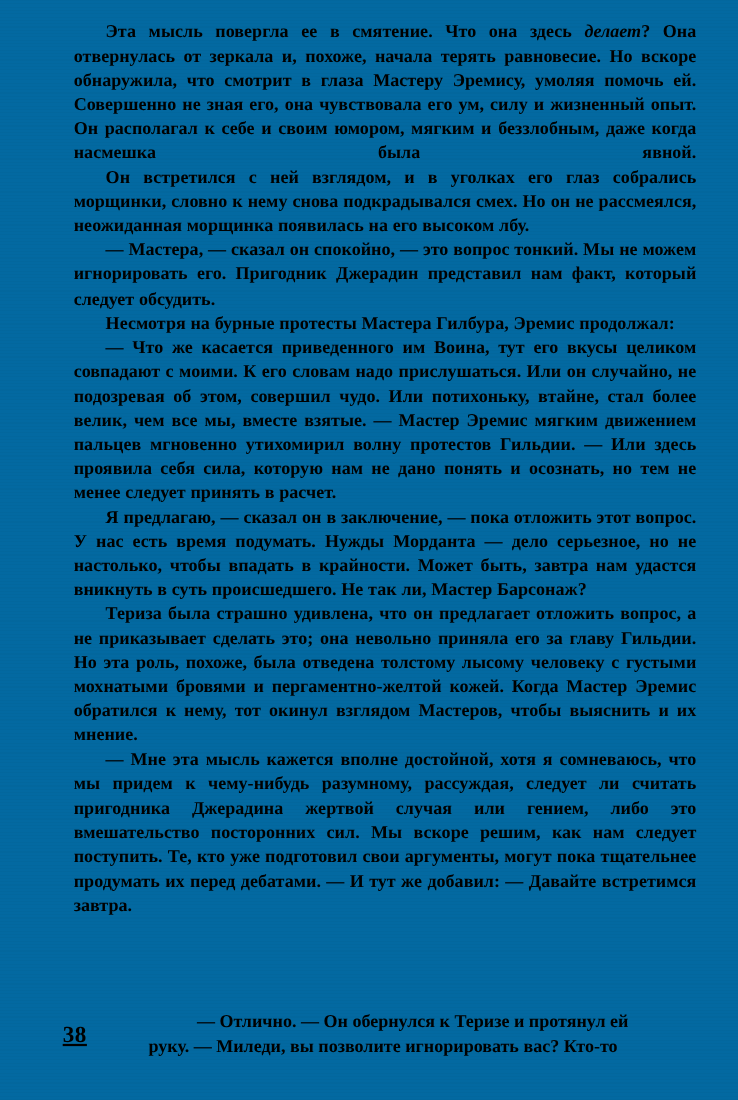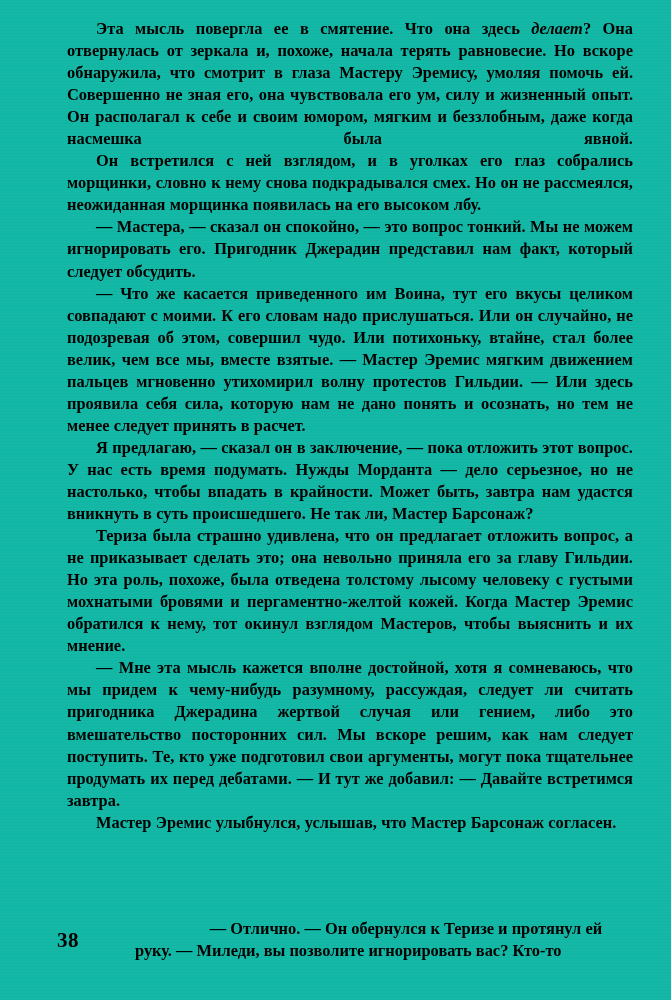--- a/index.html
+++ b/index.html
@@ -15,21 +15,21 @@
     overflow: hidden;
     font-family: "Liberation Serif", "DejaVu Serif", serif;
     color: #000000;
     -webkit-font-smoothing: none;
   }
 
   
   .page-sheet {
     position: absolute;
     inset: 0;
-    background: #14b8a6;
+    background: #0369a1;
   }
 
   
   .text-column {
     position: absolute;
     left: 67px;
     top: 18px;
     width: 566px;
   }
 
@@ -63,32 +63,32 @@
   }
   .tail-line {
     margin: 0;
     font-size: 16.4px;
     line-height: 22.05px;
     font-weight: 600;
     white-space: nowrap;
   }
   .tail-line.first {
     text-indent: 44px;
-    text-align: center;
   }
 
   
   .folio {
     position: absolute;
     left: 57px;
     top: 930px;
     font-size: 21px;
     font-weight: 700;
     letter-spacing: 0.5px;
     line-height: 1;
+    text-decoration: underline;
   }
 
   
   .scan-grain {
     position: absolute;
     inset: 0;
     pointer-events: none;
     opacity: 0.045;
     background-image:
       repeating-linear-gradient(0deg,
@@ -104,31 +104,31 @@
 <div class="page-sheet">
 
   <div class="text-column">
 
     <p class="para justify-last"><span>Эта мысль повергла ее в смятение. Что она здесь </span><em>делает</em><span>? Она отвернулась от зеркала и, похоже, начала терять равновесие. Но вскоре обнаружила, что смотрит в глаза Мастеру Эремису, умоляя помочь ей. Совершенно не зная его, она чувствовала его ум, силу и жизненный опыт. Он располагал к себе и своим юмором, мягким и беззлобным, даже когда насмешка была явной.</span></p>
 
     <p class="para">Он встретился с ней взглядом, и в уголках его глаз собрались морщинки, словно к нему снова подкрадывался смех. Но он не рассмеялся, неожиданная морщинка появилась на его высоком лбу.</p>
 
     <p class="para">— Мастера, — сказал он спокойно, — это вопрос тонкий. Мы не можем игнорировать его. Пригодник Джерадин представил нам факт, который следует обсудить.</p>
 
+    <p class="para">Несмотря на бурные протесты Мастера Гилбура, Эремис продолжал:</p>
 
     <p class="para">— Что же касается приведенного им Воина, тут его вкусы целиком совпадают с моими. К его словам надо прислушаться. Или он случайно, не подозревая об этом, совершил чудо. Или потихоньку, втайне, стал более велик, чем все мы, вместе взятые. — Мастер Эремис мягким движением пальцев мгновенно утихомирил волну протестов Гильдии. — Или здесь проявила себя сила, которую нам не дано понять и осознать, но тем не менее следует принять в расчет.</p>
 
     <p class="para">Я предлагаю, — сказал он в заключение, — пока отложить этот вопрос. У нас есть время подумать. Нужды Морданта — дело серьезное, но не настолько, чтобы впадать в крайности. Может быть, завтра нам удастся вникнуть в суть происшедшего. Не так ли, Мастер Барсонаж?</p>
 
     <p class="para">Териза была страшно удивлена, что он предлагает отложить вопрос, а не приказывает сделать это; она невольно приняла его за главу Гильдии. Но эта роль, похоже, была отведена толстому лысому человеку с густыми мохнатыми бровями и пергаментно-желтой кожей. Когда Мастер Эремис обратился к нему, тот окинул взглядом Мастеров, чтобы выяснить и их мнение.</p>
 
 
     <p class="para">— Мне эта мысль кажется вполне достойной, хотя я сомневаюсь, что мы придем к чему-нибудь разумному, рассуждая, следует ли считать пригодника Джерадина жертвой случая или гением, либо это вмешательство посторонних сил. Мы вскоре решим, как нам следует поступить. Те, кто уже подготовил свои аргументы, могут пока тщательнее продумать их перед дебатами. — И тут же добавил: — Давайте встретимся завтра.</p>
 
-    <p class="para">Мастер Эремис улыбнулся, услышав, что Мастер Барсонаж согласен.</p>
 
   </div>
 
   <div class="tail-block">
     <p class="tail-line first">— Отлично. — Он обернулся к Теризе и протянул ей</p>
     <p class="tail-line">руку. — Миледи, вы позволите игнорировать вас? Кто-то</p>
   </div>
 
   <div class="folio">38</div>
 

